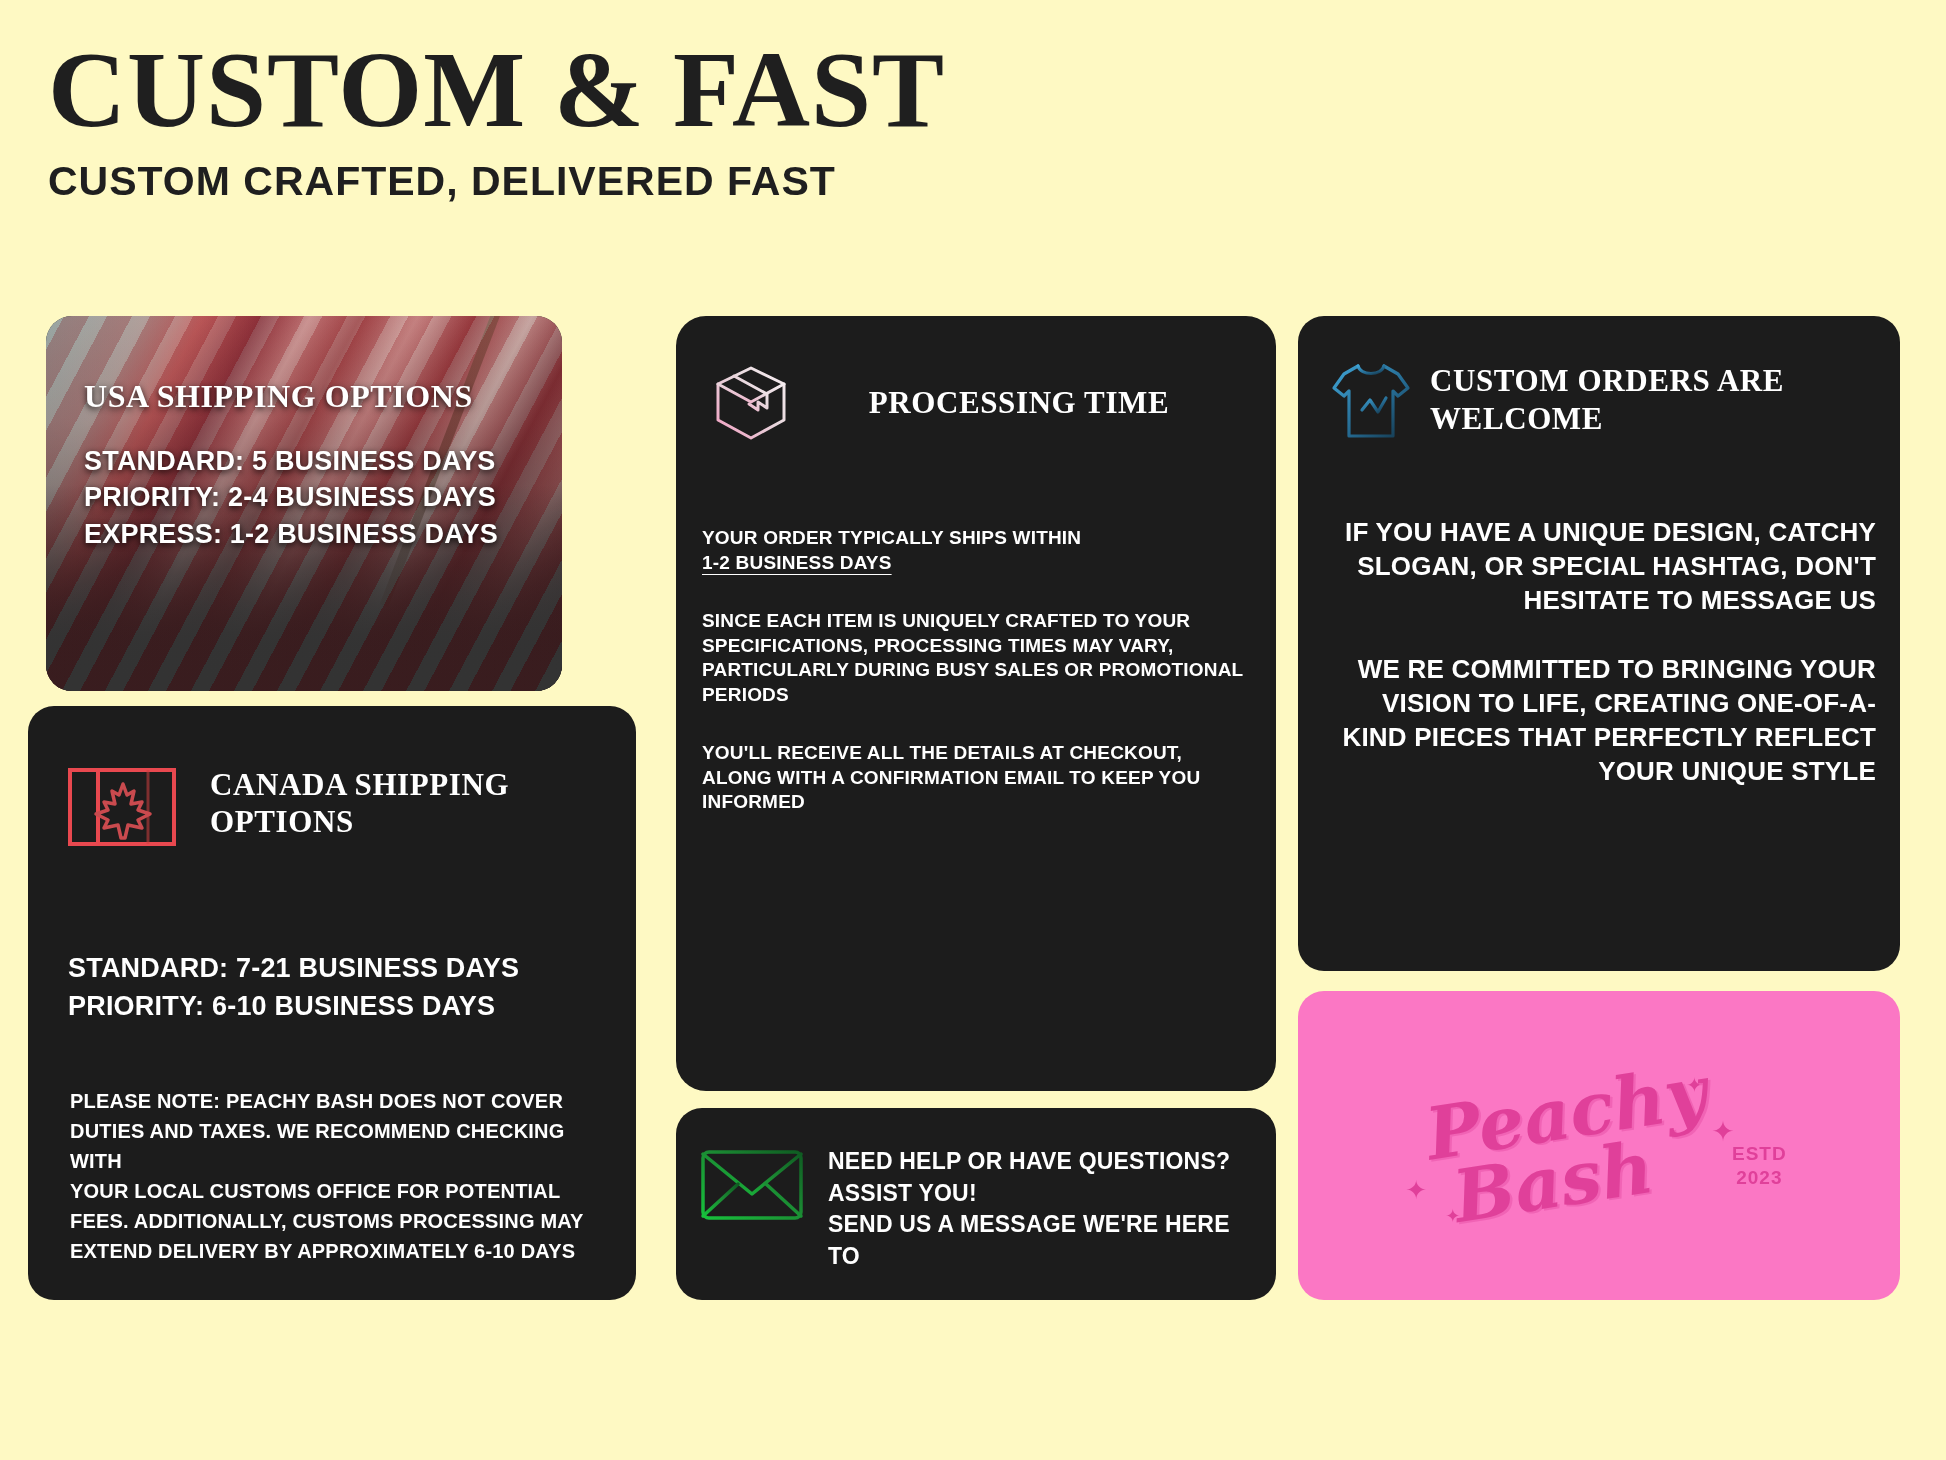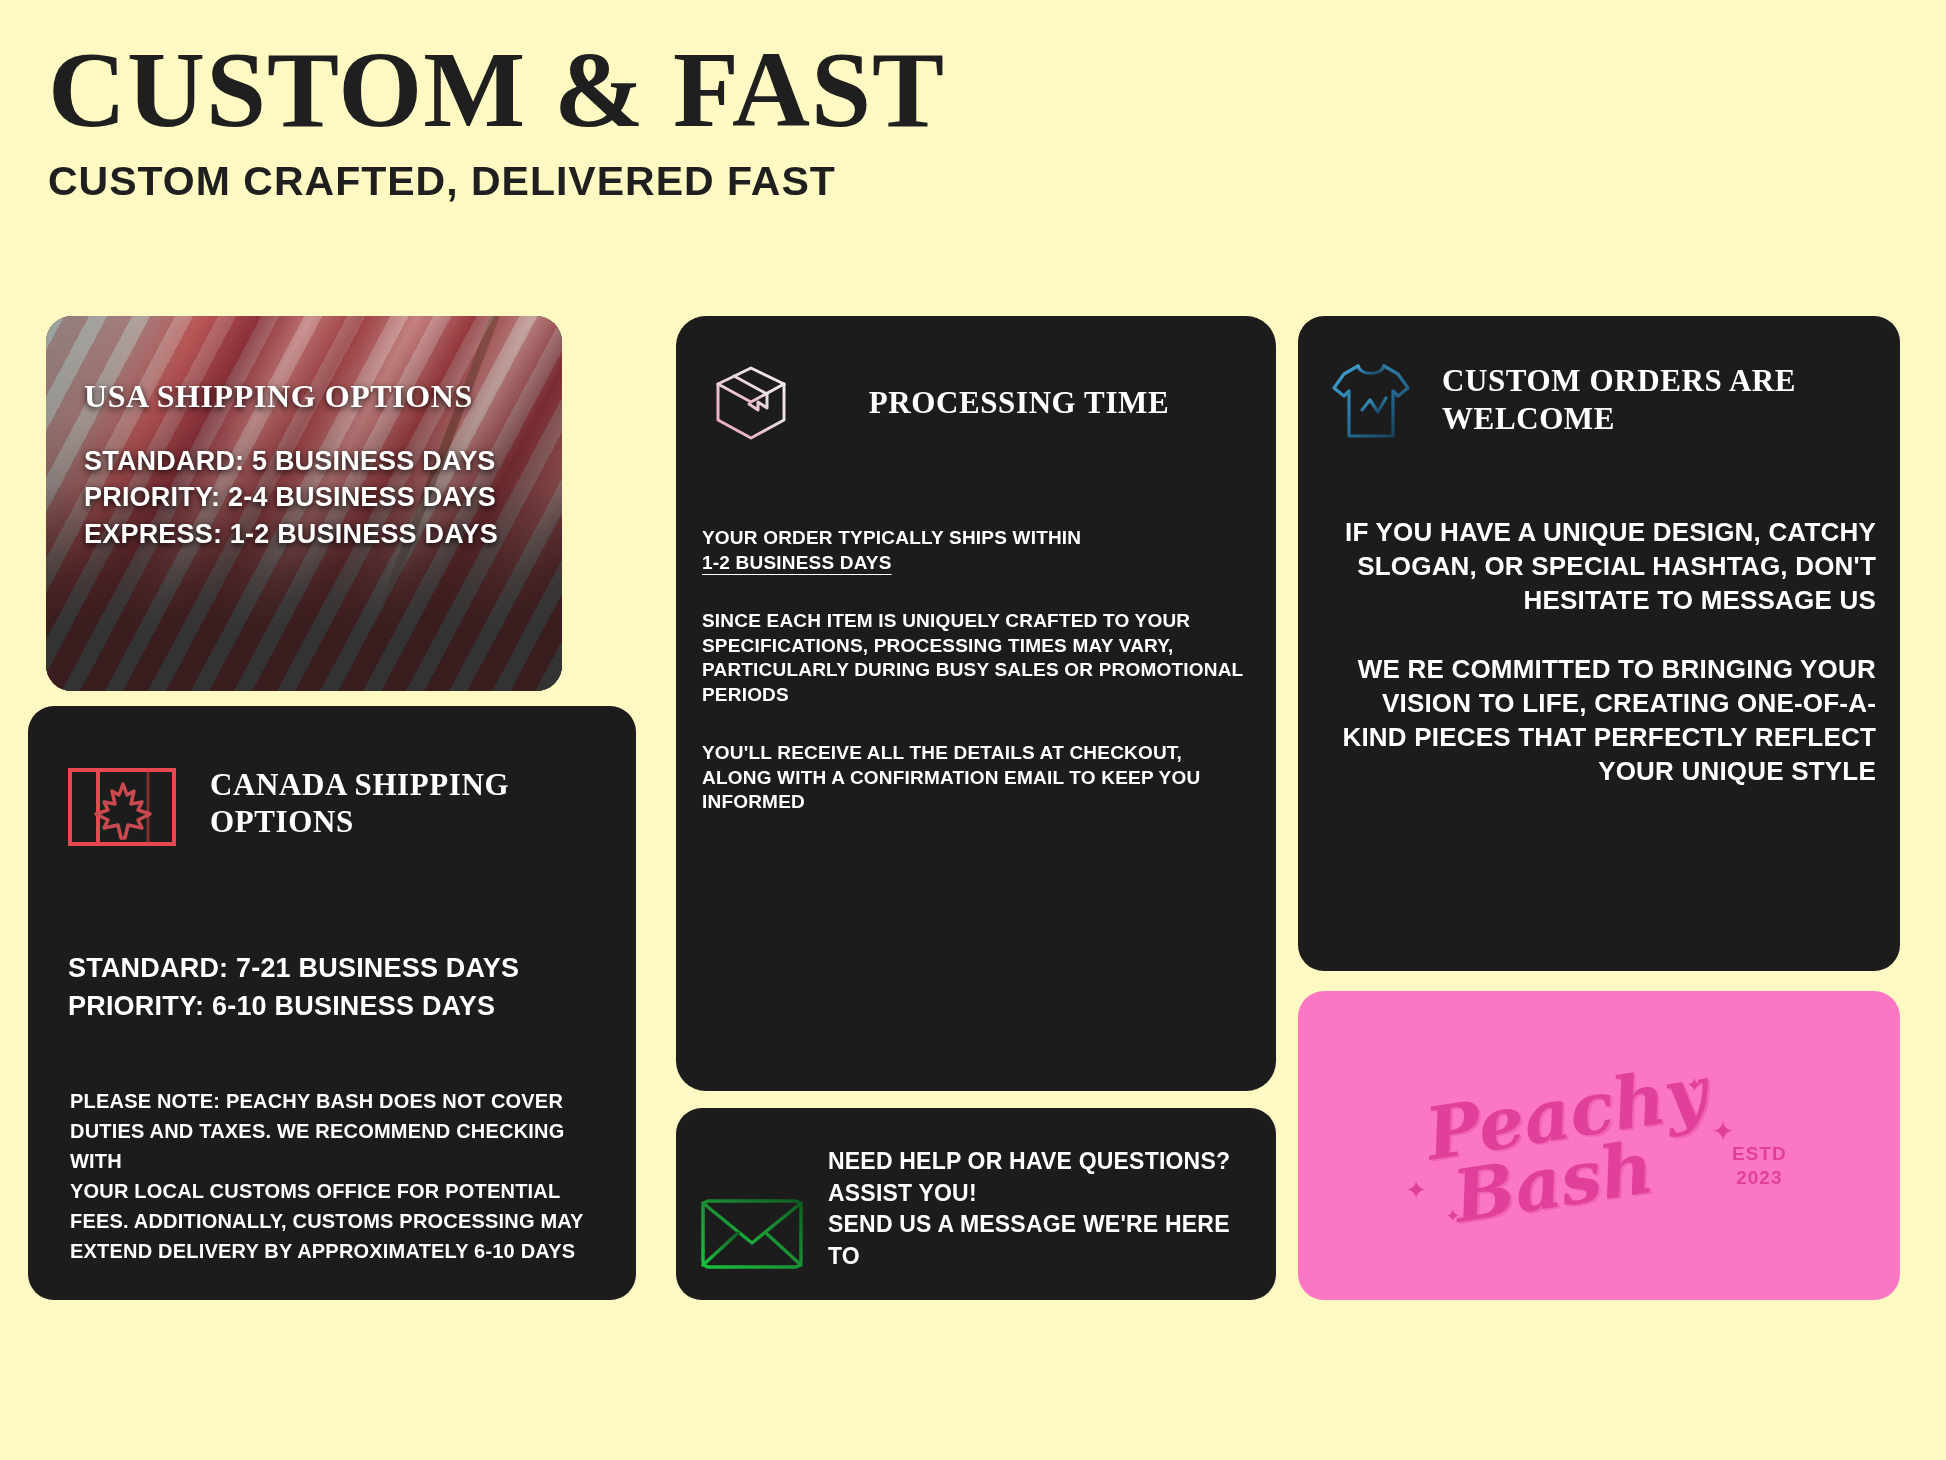--- a/index.html
+++ b/index.html
@@ -144,32 +144,32 @@
   .pt-body { position: absolute; left: 26px; top: 210px; right: 22px; }
   .pt-body p { font-size: 19px; line-height: 1.29; margin-bottom: 34px; }
   .pt-underline { text-decoration: underline; text-underline-offset: 5px; }
 
   
   #card-help {
     left: 676px; top: 1108px; width: 600px; height: 192px;
   }
   .help-row {
     position: absolute; left: 24px; top: 38px; right: 24px;
-    display: flex; align-items: flex-end; gap: 24px;
+    display: flex; align-items: flex-start; gap: 24px;
   }
   .help-mail-icon { flex: 0 0 auto; width: 104px; height: 78px; }
   .help-text div { font-size: 23px; line-height: 1.38; }
 
   
   #card-custom {
     left: 1298px; top: 316px; width: 602px; height: 655px;
   }
   .co-head-row {
     position: absolute; left: 30px; top: 36px; right: 34px;
-    display: flex; align-items: flex-start; gap: 28px;
+    display: flex; align-items: flex-start; gap: 16px;
   }
   .co-shirt-icon { flex: 0 0 auto; width: 86px; height: 86px; margin-top: 6px; }
   .co-title { font-size: 31px; line-height: 1.22; padding-top: 10px; }
   .co-body { position: absolute; left: 30px; top: 200px; right: 24px; text-align: right; }
   .co-body p { font-size: 26px; line-height: 1.3; margin-bottom: 36px; }
 
   
   #card-brand {
     left: 1298px; top: 991px; width: 602px; height: 309px;
     background: #fb77c4;

